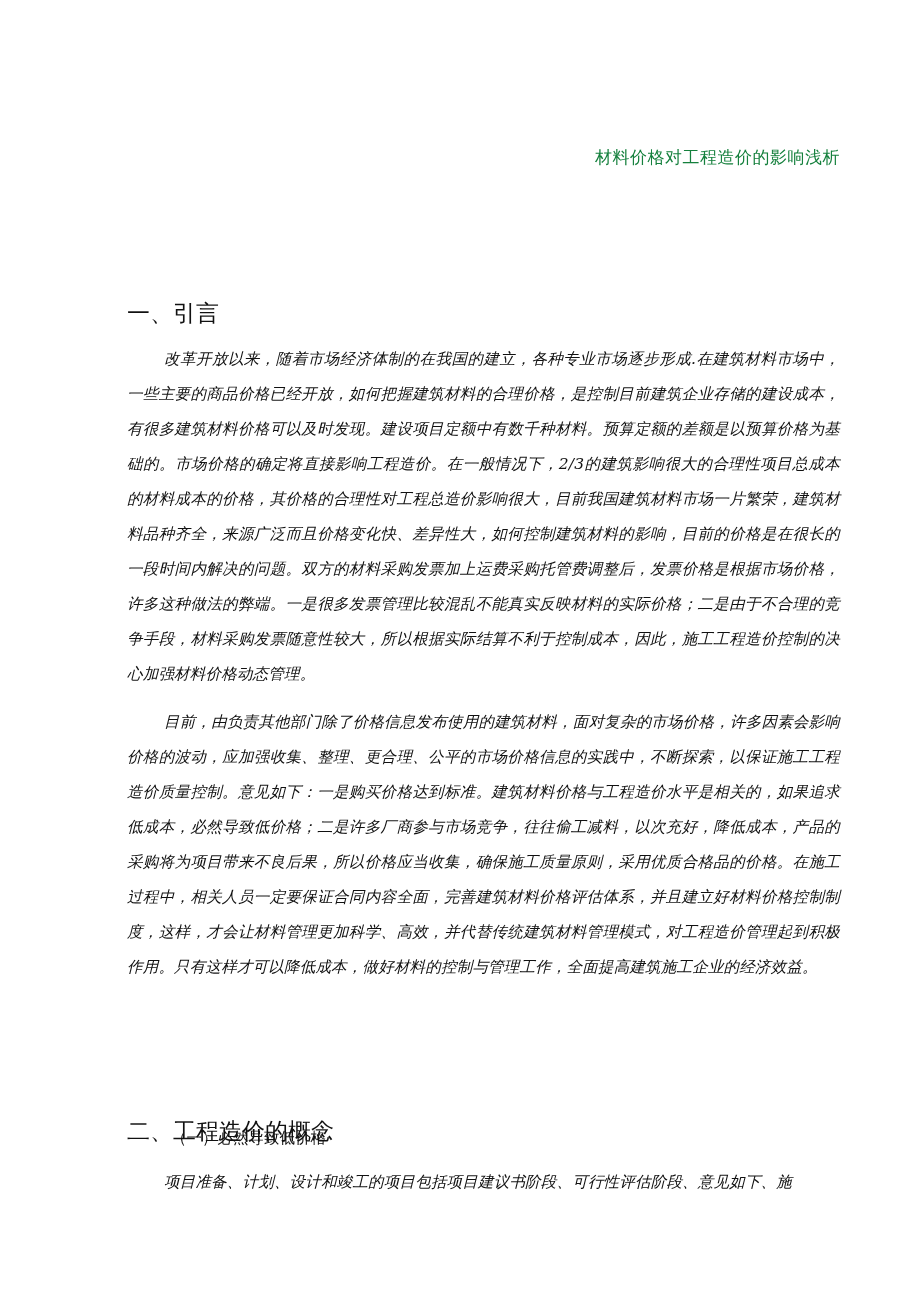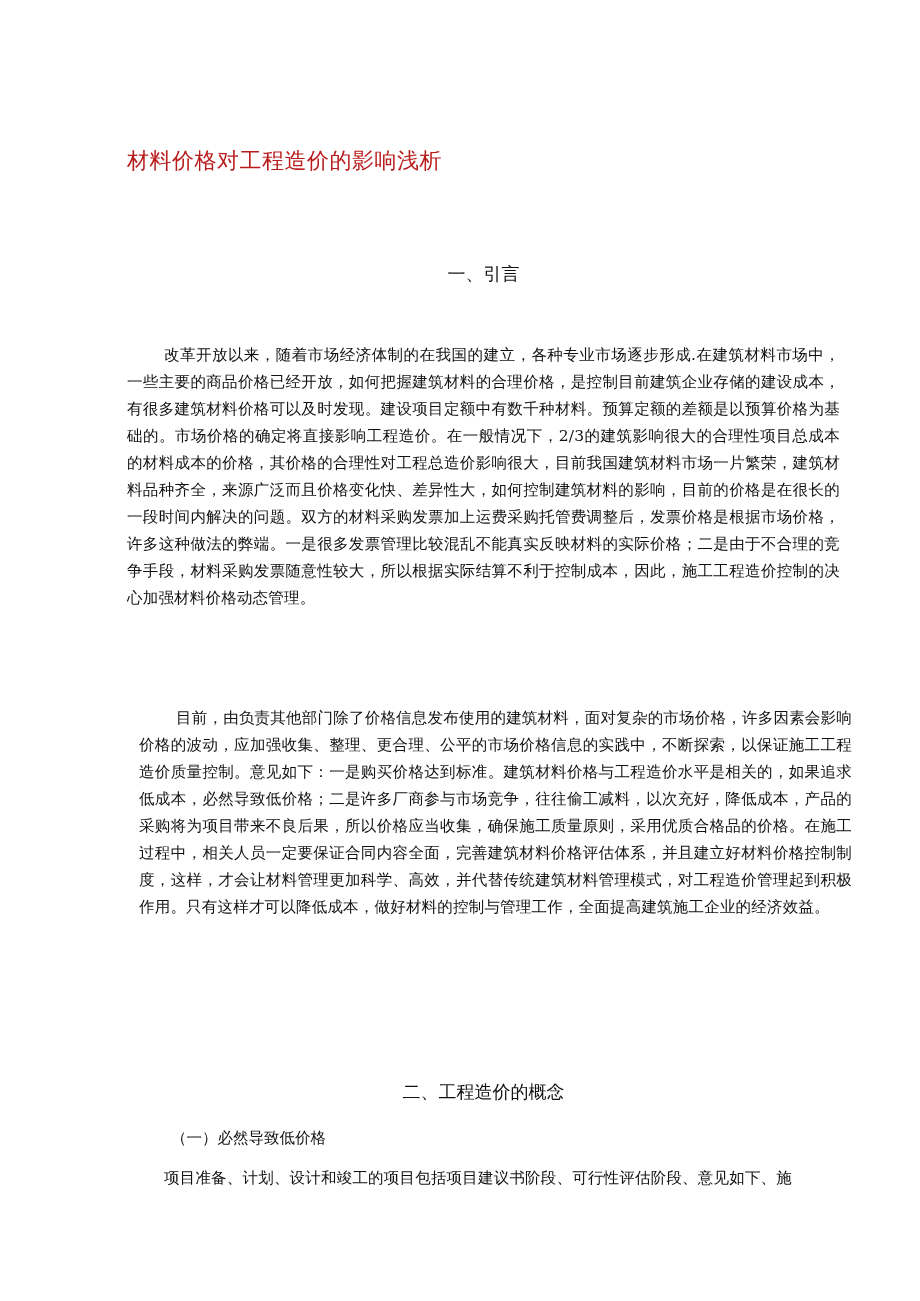--- a/index.html
+++ b/index.html
@@ -1,28 +1,28 @@
 <!DOCTYPE html>
 <html><head>
 <meta charset="utf-8">
 <style>
   html, body { margin: 0; padding: 0; background: #ffffff; }
   body { width: 920px; height: 1301px; position: relative; overflow: hidden;
          font-family: "DejaVu Serif", "Liberation Serif", serif; color: #111; }
   .page { position: absolute; left: 127px; width: 713px; top: 0; }
-  .doc-title { position: absolute; left: 0; width: 713px; top: 146px; text-align: left;
-               font-size: 22px; letter-spacing: 0.5px; color: #b91c1c; }
-  .h1 { position: absolute; left: 0; width: 713px; text-align: center;
-        font-family: "DejaVu Sans", "Liberation Sans", sans-serif; font-size: 18px; color: #111; }
+  .doc-title { position: absolute; left: 0; width: 713px; top: 146px; text-align: right;
+               font-size: 17px; letter-spacing: 0.5px; color: #15803d; }
+  .h1 { position: absolute; left: 0; width: 713px; text-align: left;
+        font-family: "DejaVu Sans", "Liberation Sans", sans-serif; font-size: 23px; color: #111; margin-top: 36px; }
   .h1.s1 { top: 262px; }
   .h1.s2 { top: 1080px; font-family: "DejaVu Serif", "Liberation Serif", serif; }
-  .para { position: absolute; left: 0; width: 713px; font-size: 15.5px; line-height: 27px;
-          text-indent: 37px; text-align: justify; margin: 0; letter-spacing: 0.2px; }
+  .para { position: absolute; left: 0; width: 713px; font-size: 15.5px; line-height: 35px;
+          text-indent: 37px; text-align: justify; margin: 0; letter-spacing: 0.2px; font-style: italic; }
   .p1 { top: 342px; }
-  .p2 { top: 705px; margin-left: 12px; }
+  .p2 { top: 705px; }
   .p3 { top: 1165px; }
   .subhead { position: absolute; left: 44px; top: 1128px; font-size: 15.5px; }
 </style>
 </head>
 <body>
 
 <div class="page">
   <div class="doc-title">材料价格对工程造价的影响浅析</div>
 
   <div class="h1 s1">一、引言</div>

